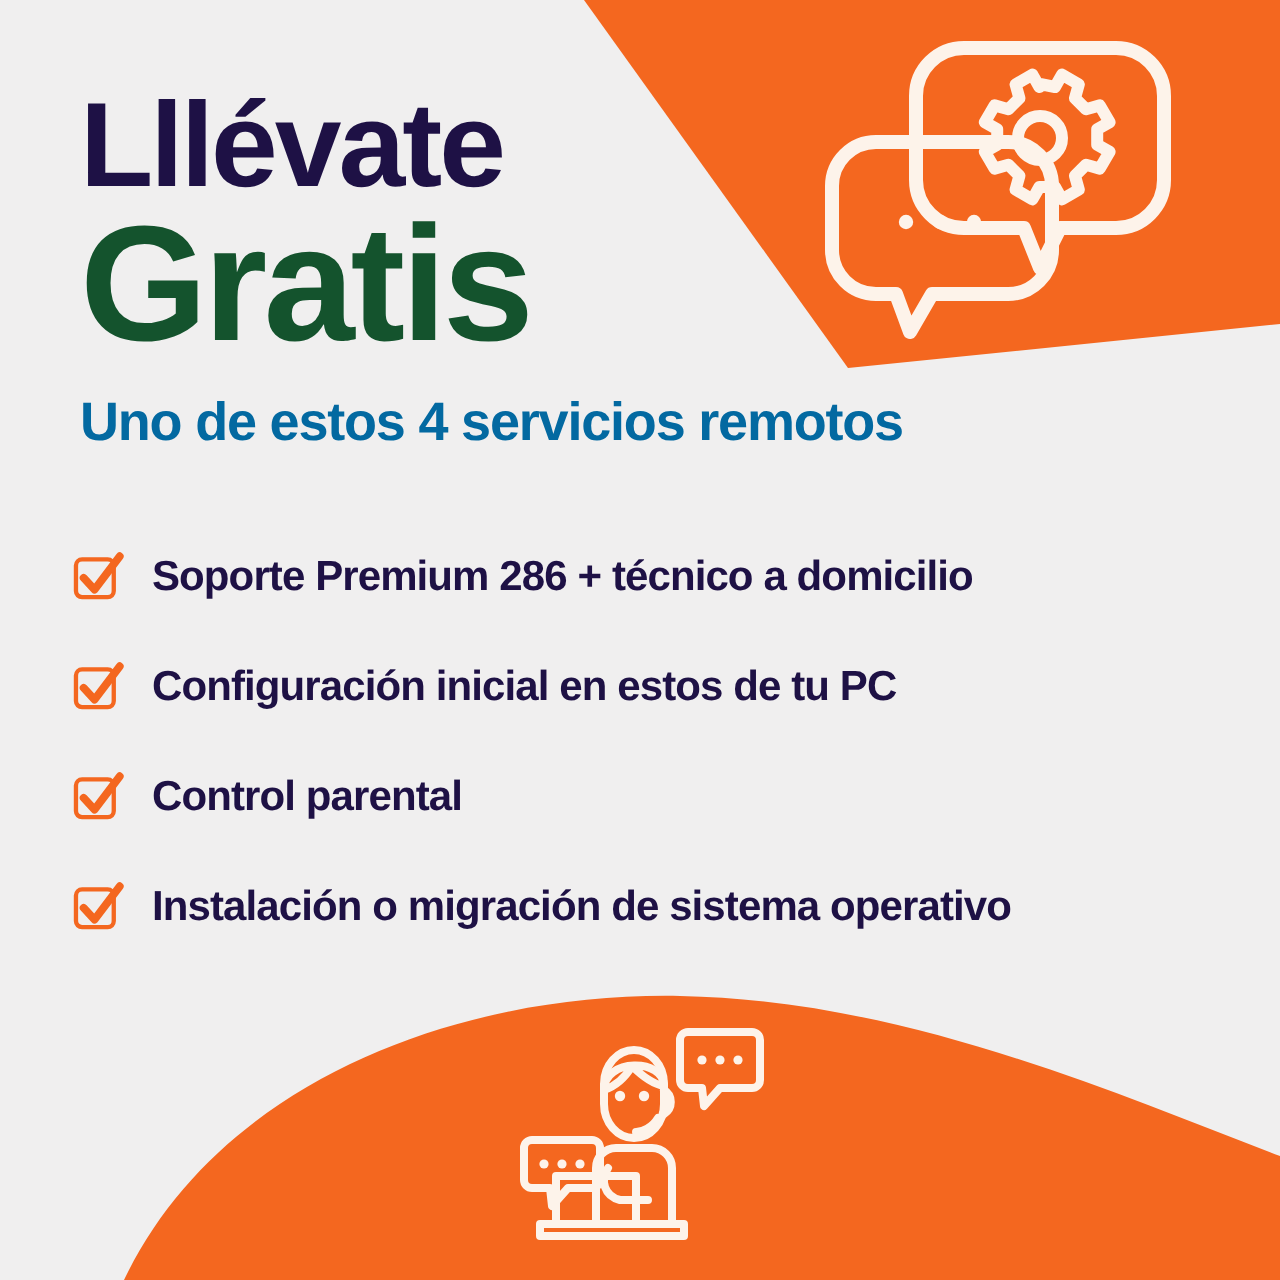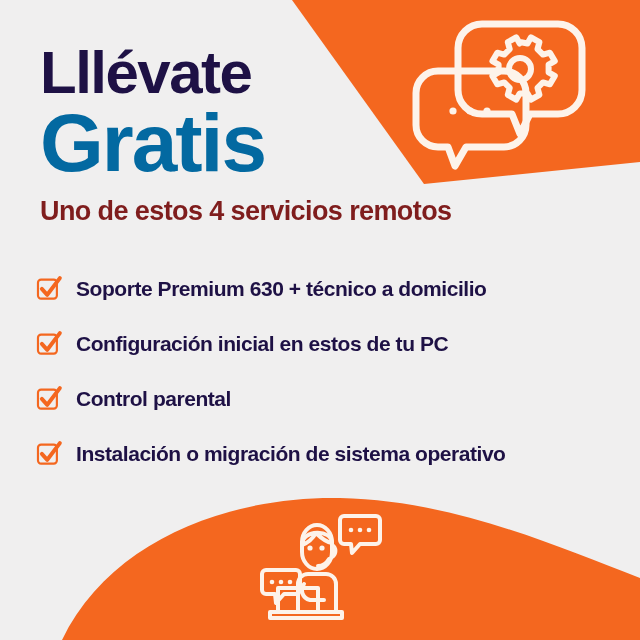--- a/index.html
+++ b/index.html
@@ -45,35 +45,35 @@
     letter-spacing: -1.5px;
     color: #1E1145;
     margin: 0;
     white-space: nowrap;
   }
   .headline-bottom {
     font-size: 82px;
     line-height: 0.92;
     font-weight: 700;
     letter-spacing: -2px;
-    color: #0369a1;
+    color: #14532d;
     margin: 0;
     margin-top: 2px;
     white-space: nowrap;
   }
 
   .subtitle {
     position: absolute;
     left: 40px;
     top: 196px;
     z-index: 4;
     font-size: 27px;
     font-weight: 700;
     letter-spacing: -0.6px;
-    color: #7f1d1d;
+    color: #0369a1;
     margin: 0;
     white-space: nowrap;
   }
 
   
   .header-icon {
     position: absolute;
     left: 408px;
     top: 14px;
     width: 180px;
@@ -164,21 +164,21 @@
     <circle cx="112" cy="55" r="11" stroke-width="6"></circle>
   </svg>
 
   <ul class="features">
 
     <li class="feature-row">
       <svg class="check-icon" viewBox="0 0 30 30" xmlns="http://www.w3.org/2000/svg" fill="none">
         <rect x="2.2" y="5.2" width="21" height="21" rx="3.4" stroke="#F4671F" stroke-width="2.4"></rect>
         <path d="M 6.5 15.5 L 12.5 22 L 26.5 3.5" stroke="#F4671F" stroke-width="4.4" stroke-linecap="round" stroke-linejoin="round"></path>
       </svg>
-      <span class="feature-label">Soporte Premium 630 + técnico a domicilio</span>
+      <span class="feature-label">Soporte Premium 286 + técnico a domicilio</span>
     </li>
 
     <li class="feature-row">
       <svg class="check-icon" viewBox="0 0 30 30" xmlns="http://www.w3.org/2000/svg" fill="none">
         <rect x="2.2" y="5.2" width="21" height="21" rx="3.4" stroke="#F4671F" stroke-width="2.4"></rect>
         <path d="M 6.5 15.5 L 12.5 22 L 26.5 3.5" stroke="#F4671F" stroke-width="4.4" stroke-linecap="round" stroke-linejoin="round"></path>
       </svg>
       <span class="feature-label">Configuración inicial en estos de tu PC</span>
     </li>
 

